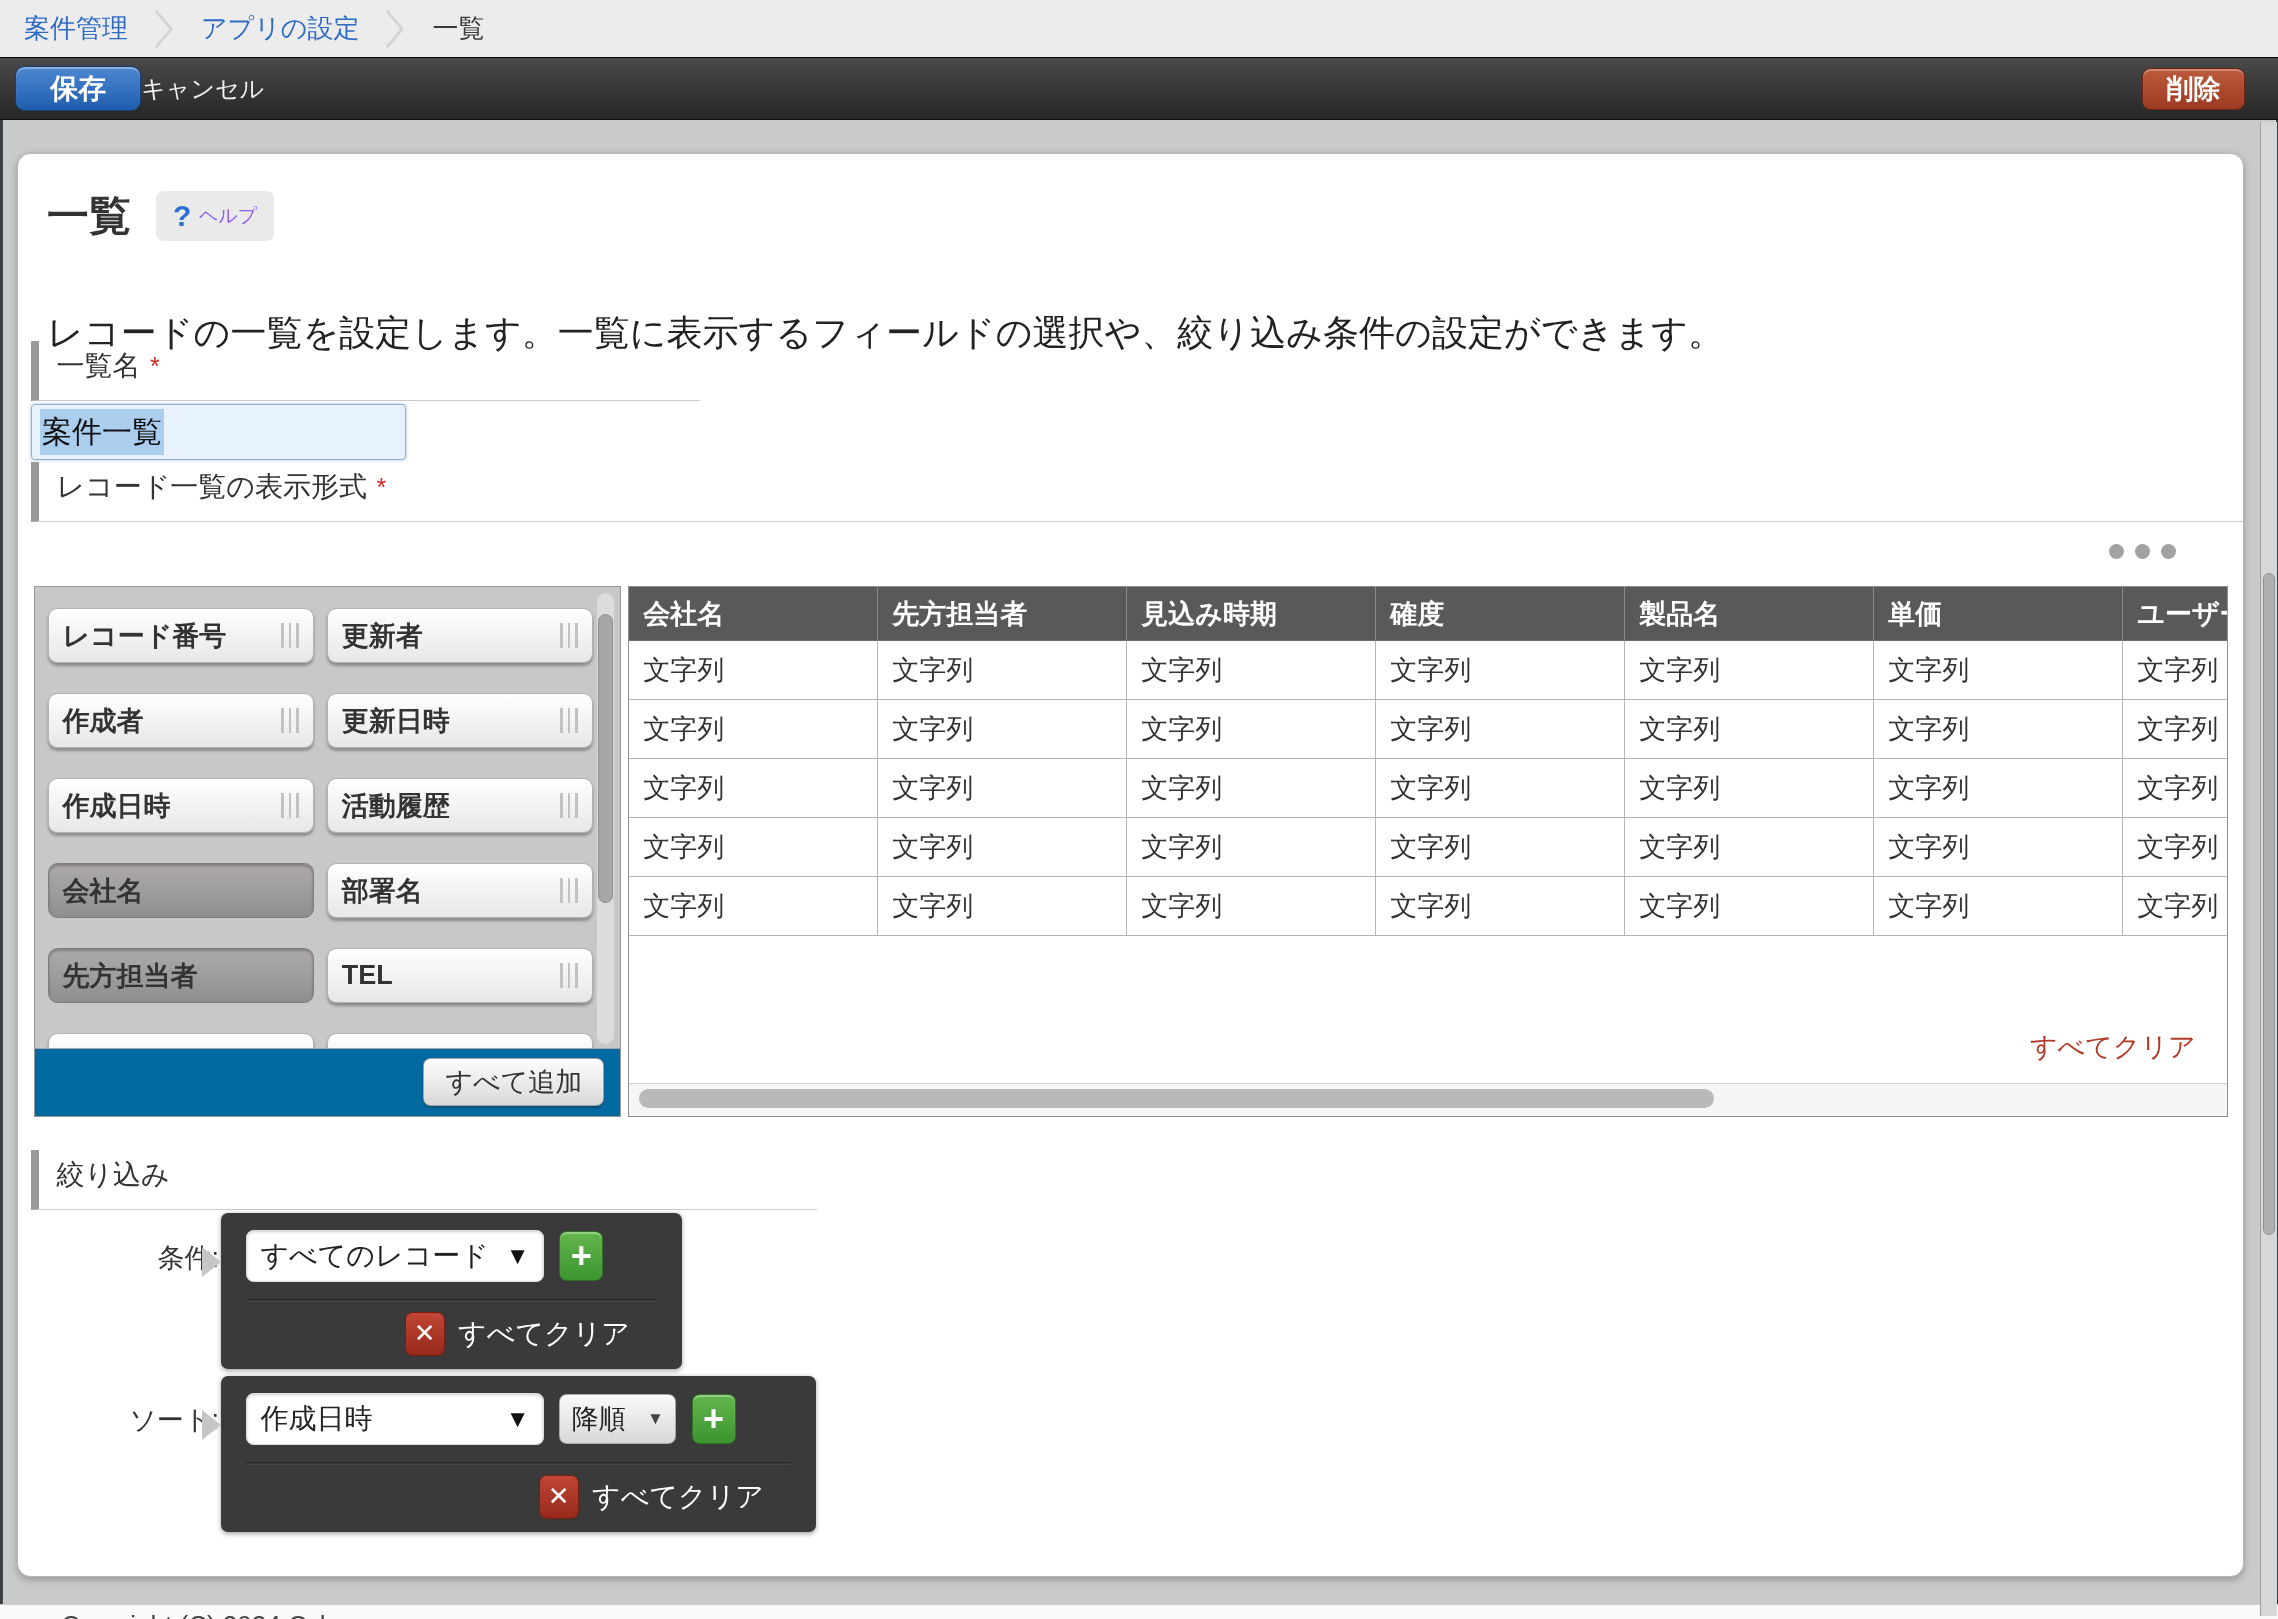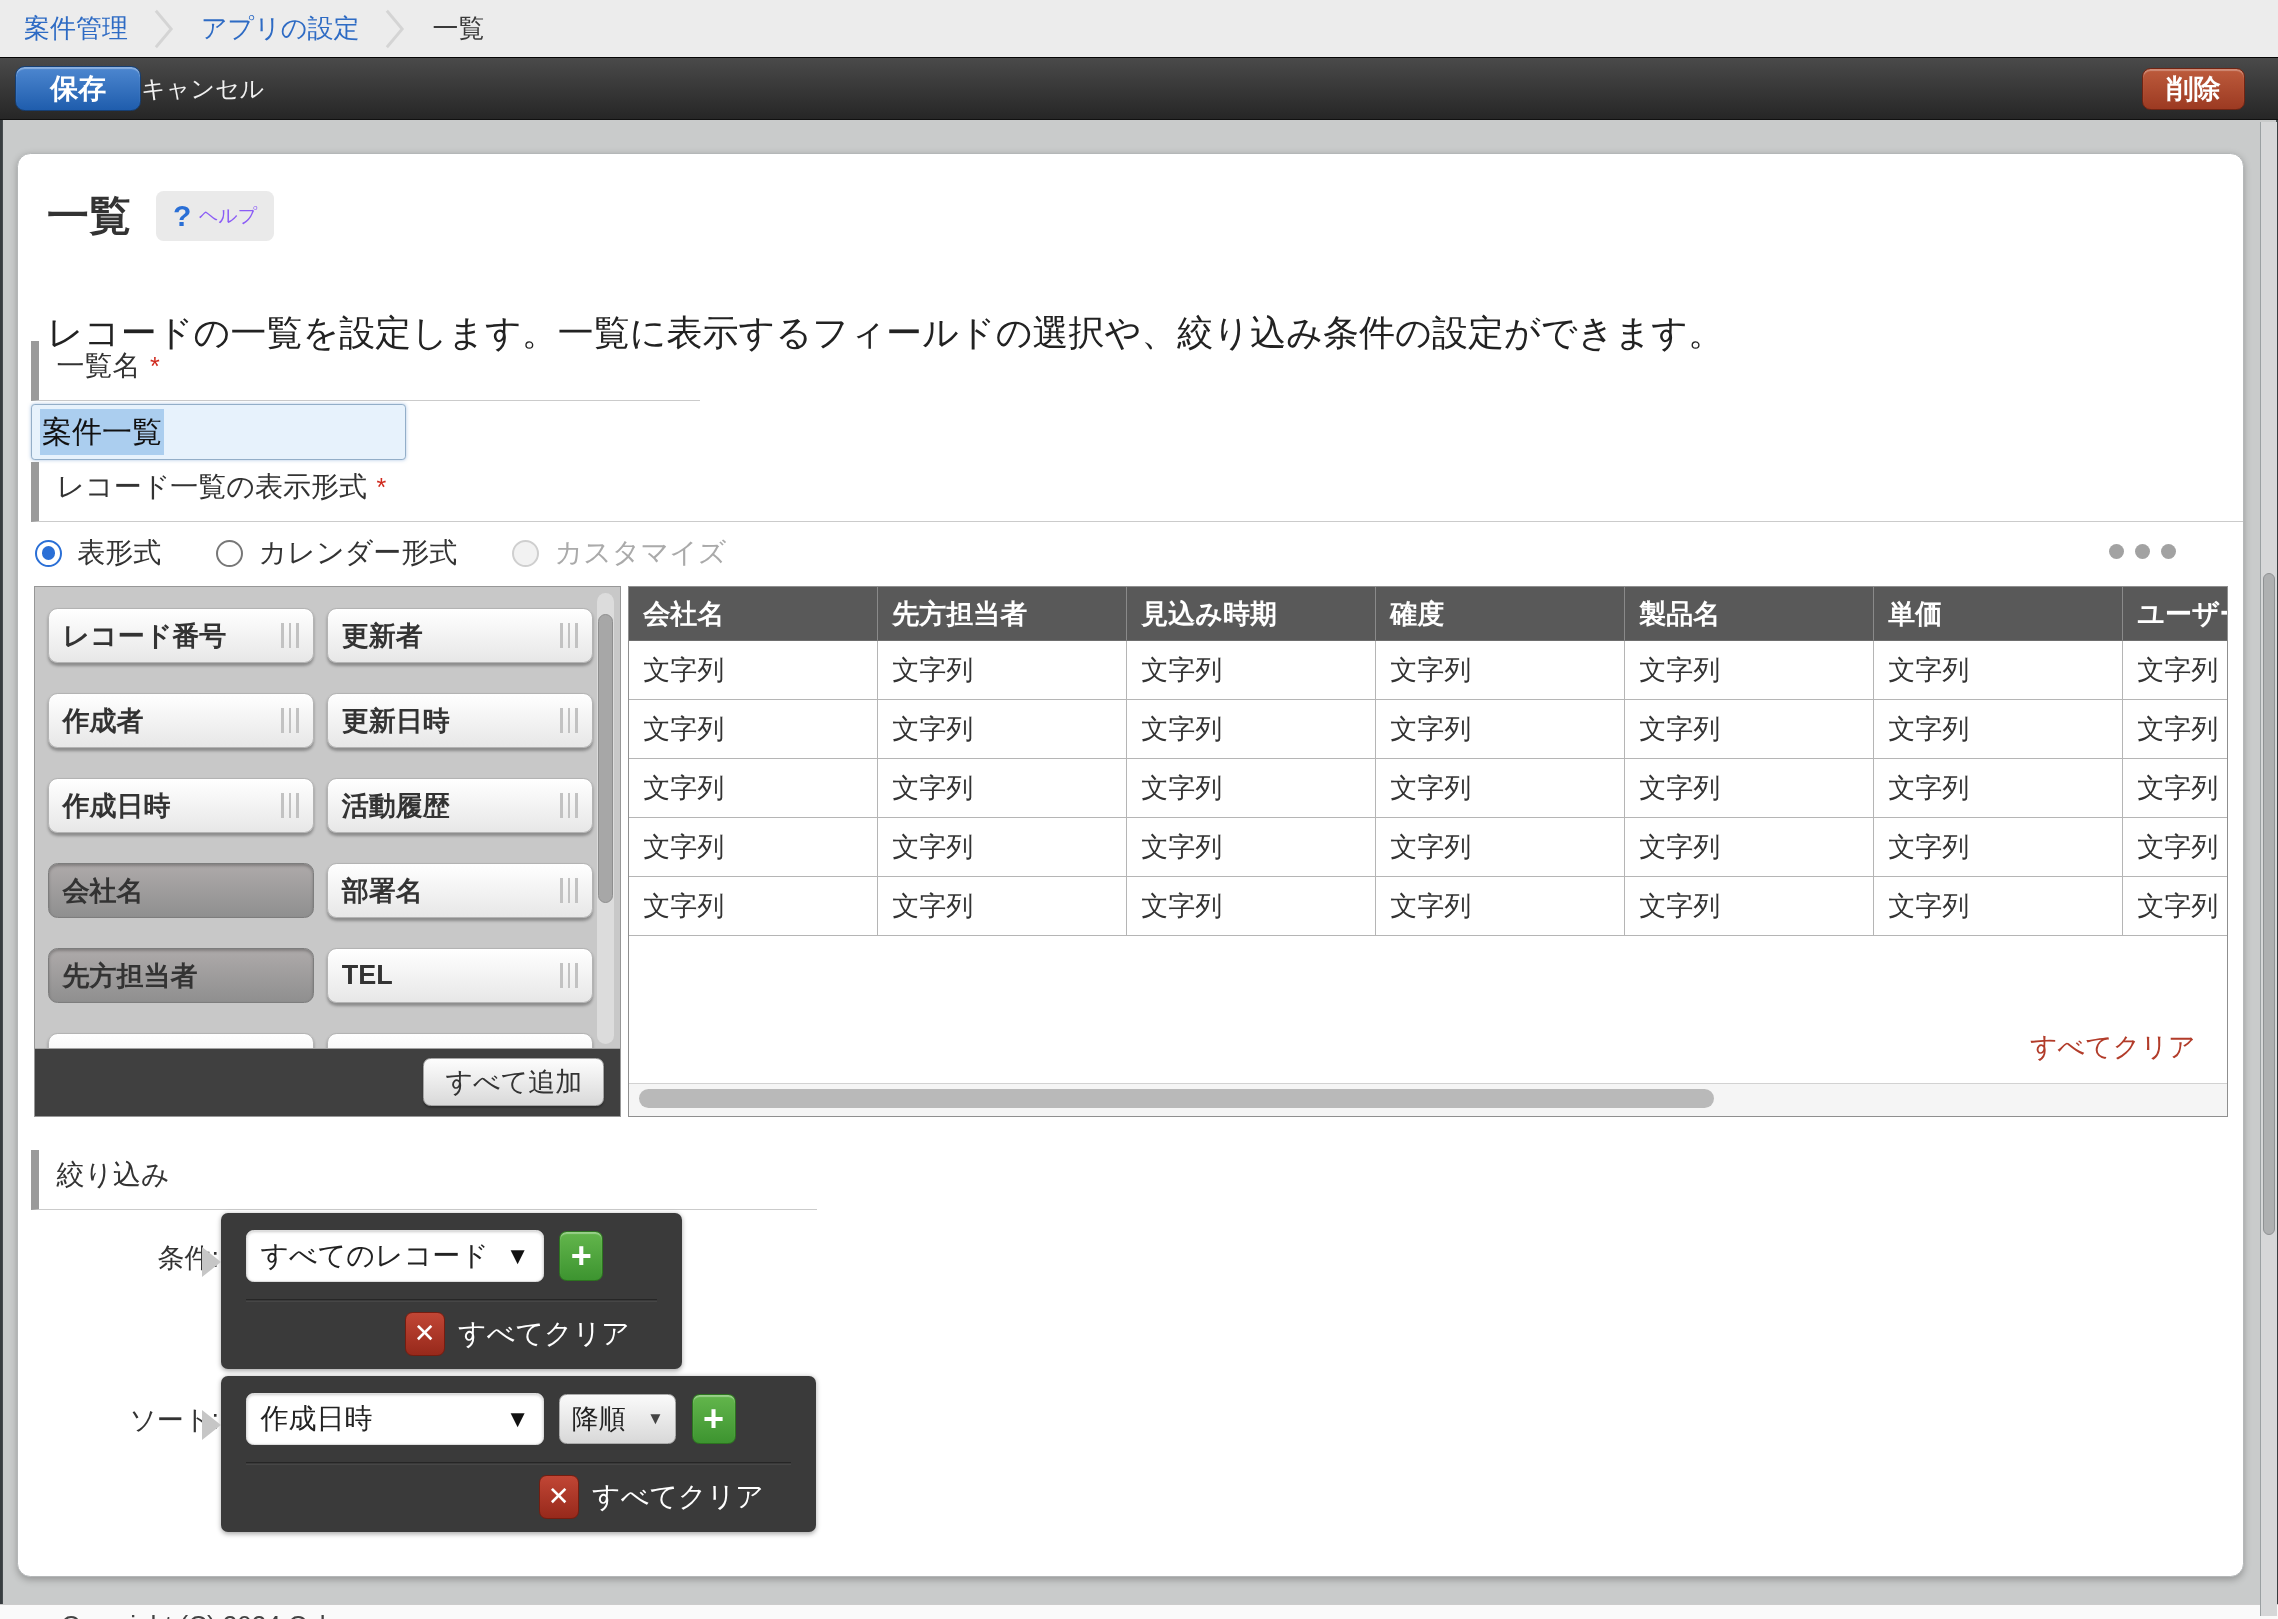--- a/index.html
+++ b/index.html
@@ -67,21 +67,21 @@
   .fbtn{height:55px;border-radius:9.6px;background:linear-gradient(#ffffff,#e7e7e7);
     border:1.9px solid #b3b3b3;box-shadow:0 2.9px 2.9px rgba(0,0,0,.3);display:flex;align-items:center;
     padding:0 13.4px;box-sizing:border-box;font-size:27px;font-weight:bold;color:#333;cursor:grab;flex:0 0 auto;}
   .fbtn .flabel{flex:1;}
   .fbtn.used{background:linear-gradient(#aeaaaa,#8f8f8f);border-color:#7d7d7d;
     box-shadow:inset 0 1.9px 2.9px rgba(0,0,0,.25);}
   .handle{width:19px;height:25px;background:repeating-linear-gradient(90deg,#c2c2c2 0 2.9px,transparent 2.9px 7.6px);}
   .fscroll{position:absolute;right:5.7px;top:5.7px;width:17px;height:451px;background:#dcdcdc;border-radius:8.6px;}
   .fthumb{position:absolute;left:1px;right:1px;top:21px;height:287px;background:#a7a7a7;
     border:1px solid #8e8e8e;border-radius:8.6px;cursor:pointer;}
-  .ffoot{position:absolute;left:0;right:0;bottom:0;height:67px;background:#404040;border-top:1.9px solid #a3a3a3;text-decoration:underline;}
+  .ffoot{position:absolute;left:0;right:0;bottom:0;height:67px;background:#0369a1;border-top:1.9px solid #a3a3a3;text-decoration:underline;}
   .btn-addall{position:absolute;right:15.3px;top:8.6px;height:48px;padding:0 21px;border-radius:7.6px;
     background:linear-gradient(#fdfdfd,#d9d9d9);border:1.9px solid #a5a5a5;box-shadow:0 1.9px 1.9px rgba(0,0,0,.25);
     font-size:27px;color:#333;display:flex;align-items:center;cursor:pointer;box-sizing:border-box;}
   .preview{position:absolute;left:581px;top:0;right:0;height:531px;background:#fff;
     border:1.9px solid #8f8f8f;box-sizing:border-box;overflow:hidden;}
   .ptable{display:grid;grid-template-columns:repeat(7,249px);width:1740px;}
   .th{height:54px;background:#595959;color:#fff;font-size:27px;font-weight:bold;
     display:flex;align-items:center;padding-left:14.3px;box-sizing:border-box;
     border-right:1.9px solid #8a8a8a;border-bottom:1.9px solid #6e6e6e;cursor:grab;}
   .td{height:59px;font-size:27px;color:#333;display:flex;align-items:center;padding-left:14.3px;
@@ -167,34 +167,20 @@
     <div class="seclabel lbl-listname">
       <span>一覧名</span><span class="req">*</span>
     </div>
     <div class="listname-input">
       <span class="selected">案件一覧</span>
     </div>
 
     <div class="seclabel lbl-format">
       <span>レコード一覧の表示形式</span><span class="req">*</span>
     </div>
-    <div class="radiorow">
-      <div class="radio">
-        <span class="rdot sel"></span>
-        <span class="rlabel">表形式</span>
-      </div>
-      <div class="radio">
-        <span class="rdot un"></span>
-        <span class="rlabel">カレンダー形式</span>
-      </div>
-      <div class="radio">
-        <span class="rdot dis"></span>
-        <span class="rlabel dis">カスタマイズ</span>
-      </div>
-    </div>
     <div class="dotsmenu">
       <span class="dot"></span>
       <span class="dot"></span>
       <span class="dot"></span>
     </div>
 
     <div class="builder">
       <div class="fpanel">
         <div class="flist" id="flist">
             <div class="fcol">

